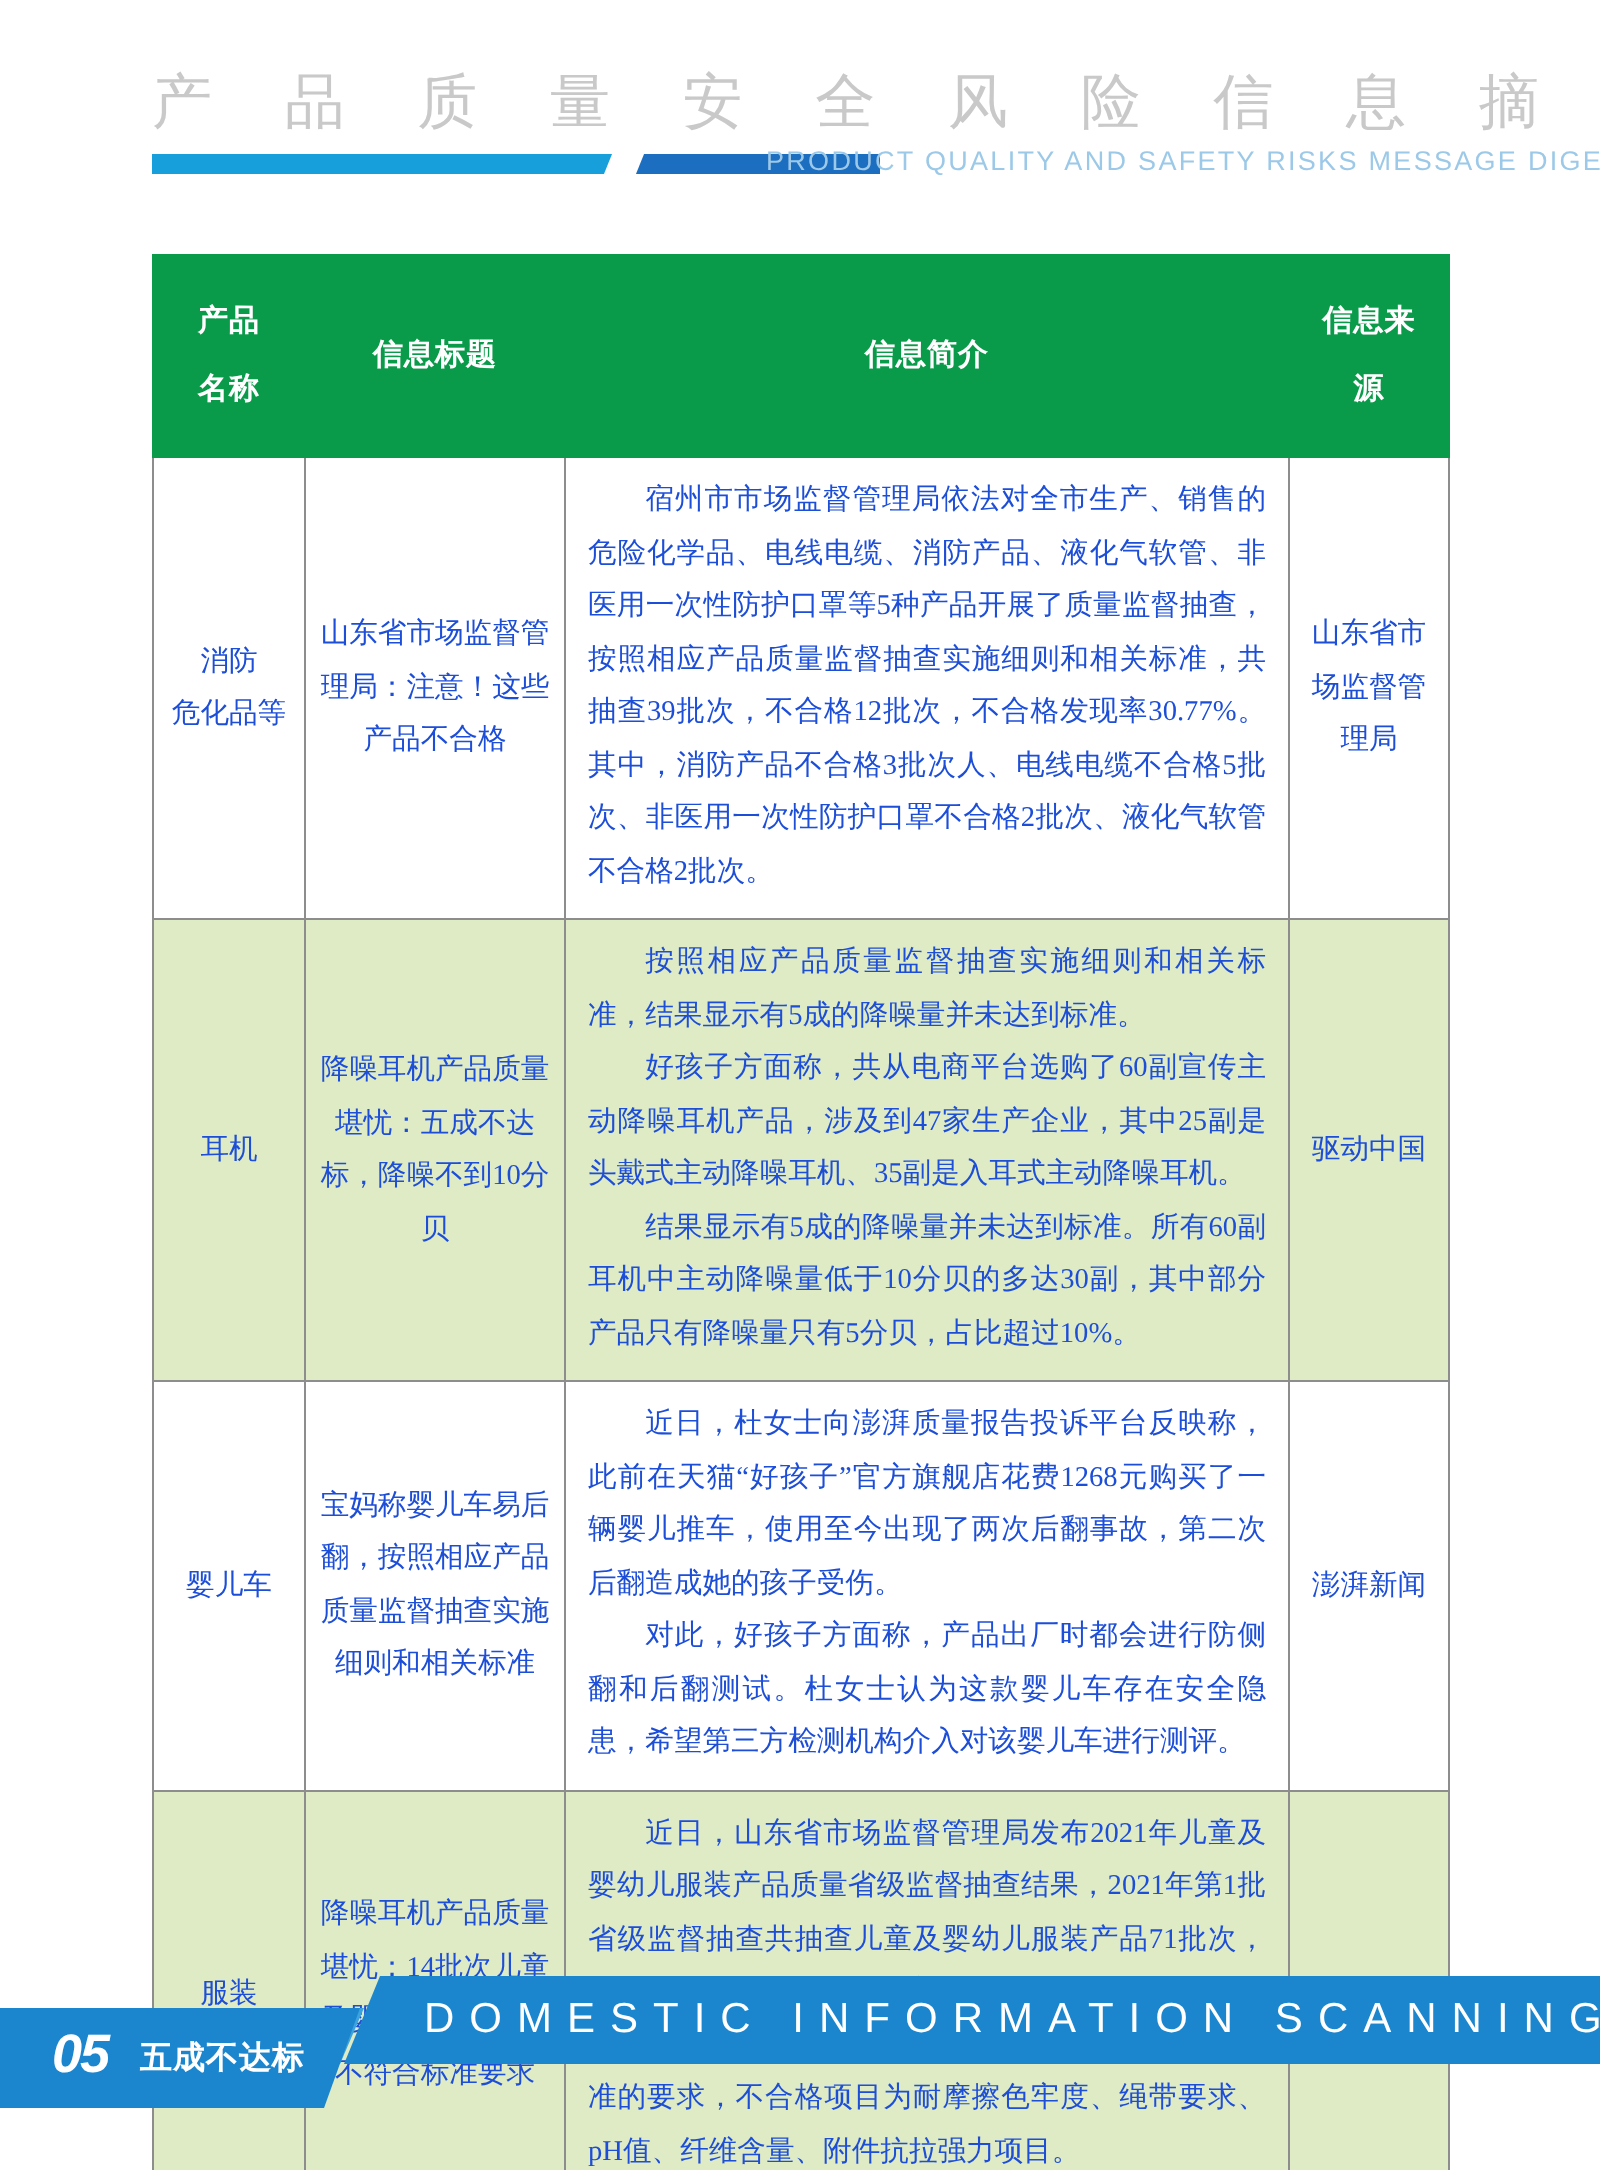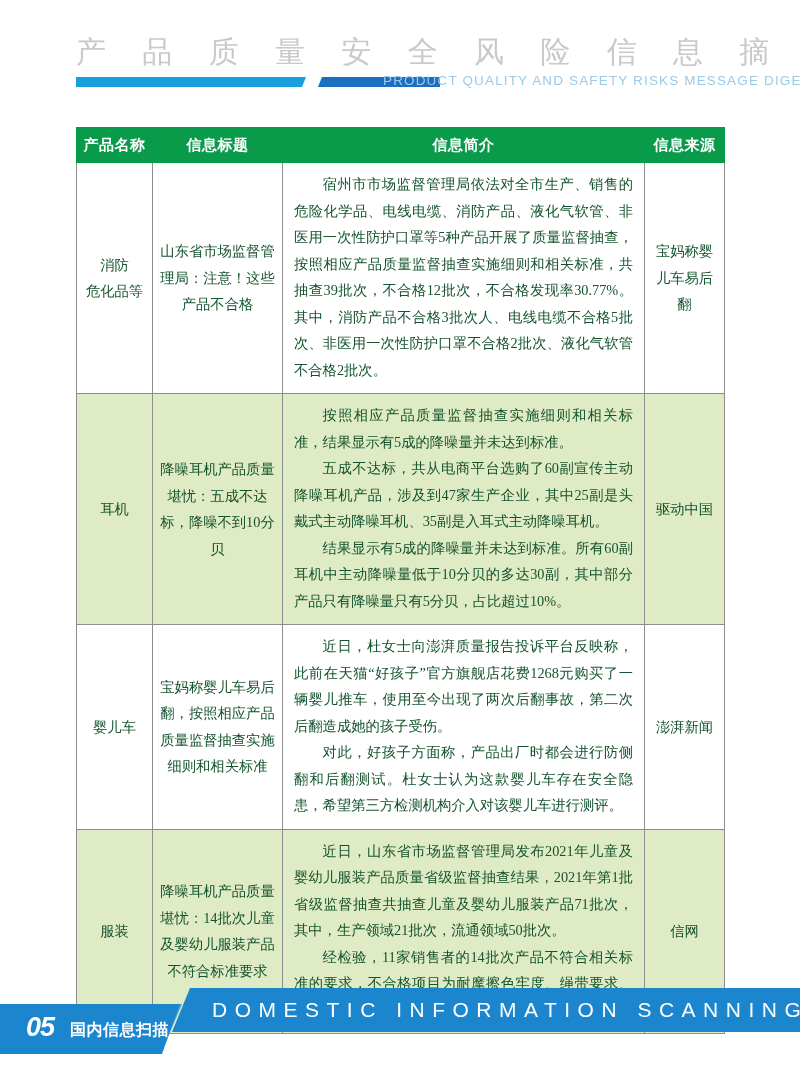--- a/index.html
+++ b/index.html
@@ -82,42 +82,42 @@
     left: 76px;
     top: 127px;
     width: 648px;
     border-collapse: collapse;
     table-layout: fixed;
   }
   .risk-table th,
   .risk-table td {
     border: 1px solid #8d8d8d;
     vertical-align: middle;
-    padding: 0;
+    padding: 16px;
   }
   .risk-table thead th {
     background: #0a9b4a;
     border: 1px solid #0a9b4a;
     color: #ffffff;
     font-family: "Liberation Sans", "DejaVu Sans", sans-serif;
     font-size: 15px;
     font-weight: bold;
     letter-spacing: 0.5px;
     text-align: center;
     height: 34px;
     line-height: 34px;
   }
   .col-name  { width: 76px; }
   .col-title { width: 130px; }
   .col-brief { width: 362px; }
   .col-src   { width: 80px; }
 
   .risk-table tbody td {
     font-size: 14.3px;
-    color: #14532d;
+    color: #1d4ed8;
     line-height: 26.5px;
   }
   td.cell-name,
   td.cell-title,
   td.cell-source {
     text-align: center;
     padding: 6px 7px;
   }
   td.cell-brief {
     text-align: justify;
@@ -231,28 +231,28 @@
       <th>信息来源</th>
     </tr>
   </thead>
   <tbody>
       <tr class="plain">
         <td class="cell-name">消防<br>危化品等</td>
         <td class="cell-title">山东省市场监督管理局：注意！这些产品不合格</td>
         <td class="cell-brief">
           <p>宿州市市场监督管理局依法对全市生产、销售的危险化学品、电线电缆、消防产品、液化气软管、非医用一次性防护口罩等5种产品开展了质量监督抽查，按照相应产品质量监督抽查实施细则和相关标准，共抽查39批次，不合格12批次，不合格发现率30.77%。其中，消防产品不合格3批次人、电线电缆不合格5批次、非医用一次性防护口罩不合格2批次、液化气软管不合格2批次。</p>
         </td>
-        <td class="cell-source">宝妈称婴儿车易后翻</td>
+        <td class="cell-source">山东省市场监督管理局</td>
       </tr>
       <tr class="shaded">
         <td class="cell-name">耳机</td>
         <td class="cell-title">降噪耳机产品质量堪忧：五成不达标，降噪不到10分贝</td>
         <td class="cell-brief">
           <p>按照相应产品质量监督抽查实施细则和相关标准，结果显示有5成的降噪量并未达到标准。</p>
-          <p>五成不达标，共从电商平台选购了60副宣传主动降噪耳机产品，涉及到47家生产企业，其中25副是头戴式主动降噪耳机、35副是入耳式主动降噪耳机。</p>
+          <p>好孩子方面称，共从电商平台选购了60副宣传主动降噪耳机产品，涉及到47家生产企业，其中25副是头戴式主动降噪耳机、35副是入耳式主动降噪耳机。</p>
           <p>结果显示有5成的降噪量并未达到标准。所有60副耳机中主动降噪量低于10分贝的多达30副，其中部分产品只有降噪量只有5分贝，占比超过10%。</p>
         </td>
         <td class="cell-source">驱动中国</td>
       </tr>
       <tr class="plain">
         <td class="cell-name">婴儿车</td>
         <td class="cell-title">宝妈称婴儿车易后翻，按照相应产品质量监督抽查实施细则和相关标准</td>
         <td class="cell-brief">
           <p>近日，杜女士向澎湃质量报告投诉平台反映称，此前在天猫“好孩子”官方旗舰店花费1268元购买了一辆婴儿推车，使用至今出现了两次后翻事故，第二次后翻造成她的孩子受伤。</p>
           <p>对此，好孩子方面称，产品出厂时都会进行防侧翻和后翻测试。杜女士认为这款婴儿车存在安全隐患，希望第三方检测机构介入对该婴儿车进行测评。</p>
@@ -269,15 +269,15 @@
         <td class="cell-source">信网</td>
       </tr>
     </tbody>
 </table>
 
 <div class="page-footer">
   <div class="footer-bar"></div>
   <div class="footer-fold"></div>
   <div class="footer-tab"></div>
   <div class="footer-num">05</div>
-  <div class="footer-cn">国内信息扫描</div>
+  <div class="footer-cn">五成不达标</div>
   <div class="footer-en">DOMESTIC INFORMATION SCANNING</div>
 </div>
 
 </body></html>

